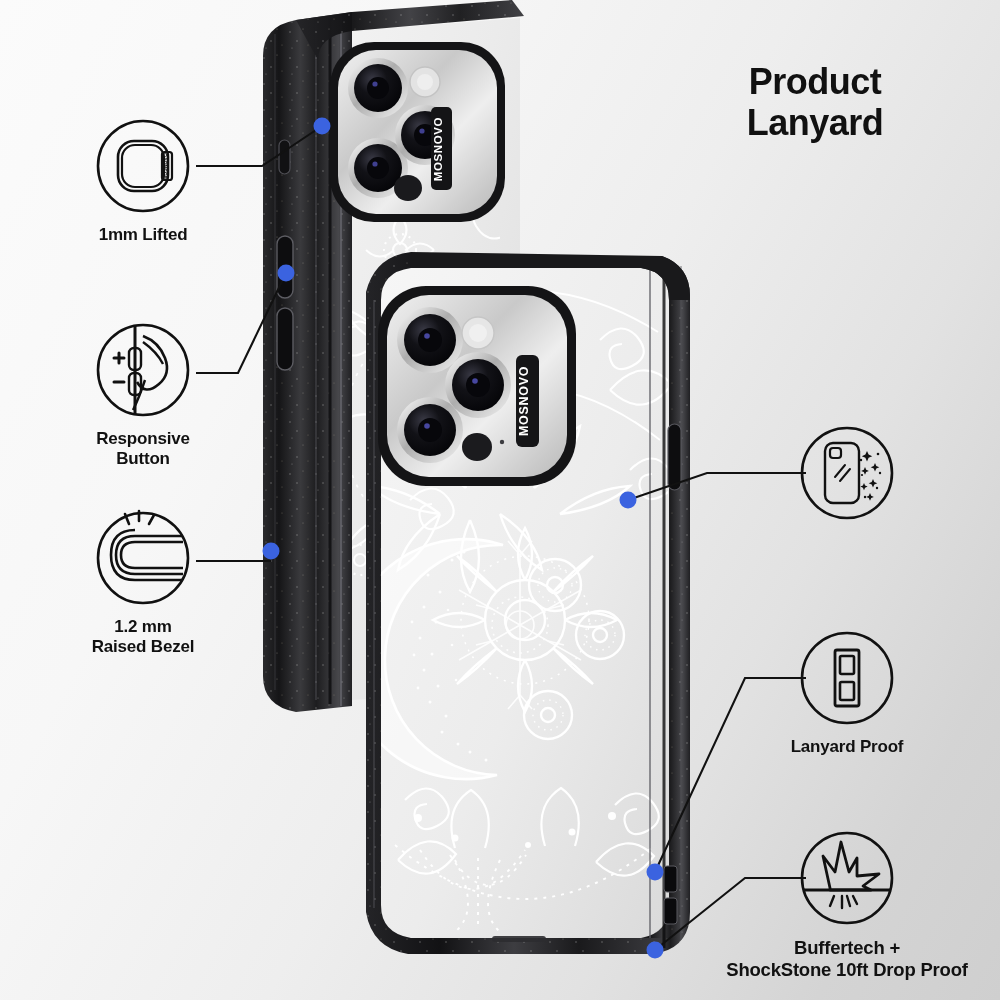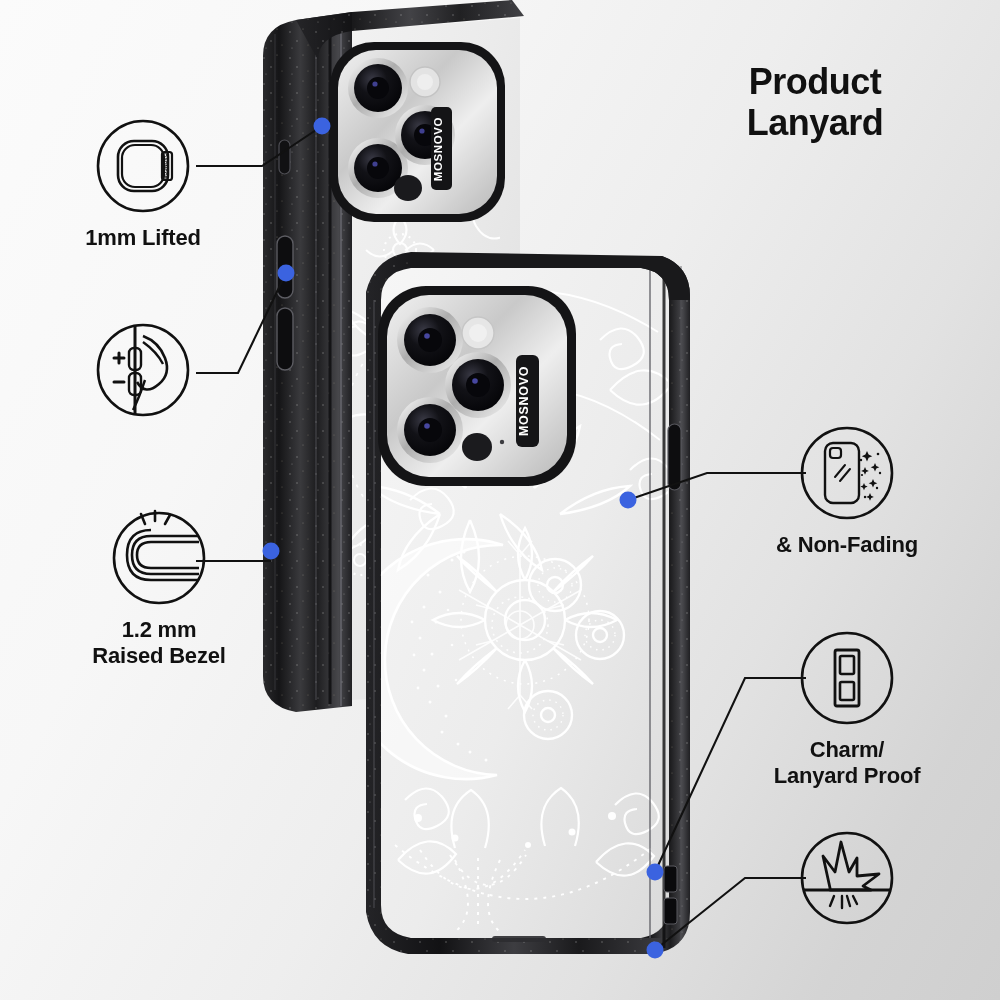--- a/index.html
+++ b/index.html
@@ -21,21 +21,21 @@
   #title .ln { display:block; }
 
   
   .feature { position:absolute; width:210px; }
   .feature .icon-wrap {
     width:100px; height:100px; margin:0 auto;
     position:relative;
   }
   .feature .cap {
     margin-top:9px; text-align:center;
-    font-weight:bold; font-size:22px; line-height:1.18; color:#111;
+    font-weight:bold; font-size:17px; line-height:1.18; color:#111;
     letter-spacing:-0.2px;
   }
   .feature .cap .ln { display:block; white-space:nowrap; }
 
   .wide { width:300px; }
   .wide .cap { font-size:18.5px; }
 
   svg { display:block; overflow:visible; }
 
   
@@ -456,24 +456,26 @@
 
         <path d="M21 38 L31 38 M26 33 L26 43" stroke="#111" stroke-width="3" stroke-linecap="round"></path>
         <path d="M21 62 L31 62" stroke="#111" stroke-width="3" stroke-linecap="round"></path>
 
         <path d="M50 16 q16 6 22 22 q6 16 -6 26 q-14 12 -22 -2" fill="none" stroke="#111" stroke-width="2.6"></path>
         <path d="M50 22 q14 10 20 22" fill="none" stroke="#111" stroke-width="2.4"></path>
         <path d="M52 60 q-6 18 -12 30" fill="none" stroke="#111" stroke-width="2.4"></path>
       </svg>
     </div>
     <div class="cap">
-    </div>
-  </div>
-
-  <div class="feature" style="left:54px; top:508px;">
+      <span class="ln">Responsive</span>
+      <span class="ln">Button</span>
+    </div>
+  </div>
+
+  <div class="feature" style="left:38px; top:508px;">
     <div class="icon-wrap">
       <svg width="100" height="100" viewBox="0 0 100 100">
         <circle cx="50" cy="50" r="45" fill="none" stroke="#111" stroke-width="2.6"></circle>
 
         <path d="M90 60 L42 60 q-14 0 -14 -13 q0 -13 14 -13 L90 34" fill="none" stroke="#111" stroke-width="2.6"></path>
         <path d="M90 66 L42 66 q-19 0 -19 -19 q0 -19 19 -19 L90 28" fill="none" stroke="#111" stroke-width="2.6"></path>
         <path d="M90 72 L42 72 q-24 0 -24 -25 q0 -25 24 -25" fill="none" stroke="#111" stroke-width="2.6"></path>
 
         <path d="M36 16 L32 6 M46 13 L46 3 M56 16 L61 7" stroke="#111" stroke-width="2.6" stroke-linecap="round" fill="none"></path>
       </svg>
@@ -502,46 +504,48 @@
           <circle cx="81" cy="31" r="1.3"></circle>
             <circle cx="64" cy="37" r="1.2"></circle>
           <circle cx="83" cy="50" r="1.2"></circle>
             <circle cx="65" cy="52" r="1.1"></circle>
           <circle cx="80" cy="65" r="1.2"></circle>
             <circle cx="68" cy="74" r="1.2"></circle>
         </g>
       </svg>
     </div>
     <div class="cap">
-      <span class="ln">&amp; Non-Fading</span>
     </div>
   </div>
 
   <div class="feature" style="left:742px; top:628px;">
     <div class="icon-wrap">
       <svg width="100" height="100" viewBox="0 0 100 100">
         <circle cx="50" cy="50" r="45" fill="none" stroke="#111" stroke-width="2.6"></circle>
         <rect x="38" y="22" width="24" height="56" rx="2" fill="none" stroke="#111" stroke-width="2.8"></rect>
         <rect x="43" y="28" width="14" height="18" rx="1.5" fill="none" stroke="#111" stroke-width="2.6"></rect>
         <rect x="43" y="54" width="14" height="18" rx="1.5" fill="none" stroke="#111" stroke-width="2.6"></rect>
       </svg>
     </div>
     <div class="cap">
-      <span class="ln">Charm/</span>
       <span class="ln">Lanyard Proof</span>
     </div>
   </div>
 
   <div class="feature wide" style="left:697px; top:828px;">
     <div class="icon-wrap">
       <svg width="100" height="100" viewBox="0 0 100 100">
         <circle cx="50" cy="50" r="45" fill="none" stroke="#111" stroke-width="2.6"></circle>
 
         <path d="M7 62 L93 62" stroke="#111" stroke-width="2.8" fill="none"></path>
 
         <path d="M33 60 L26 28 L38 44 L44 14 L52 44 L60 30 L60 48 L82 46 L66 58 L74 62 L33 62 Z" fill="none" stroke="#111" stroke-width="2.8" stroke-linejoin="round"></path>
 
         <path d="M33 78 L37 68 M45 80 L45 68 M53 78 L50 68 M60 76 L56 68" stroke="#111" stroke-width="2.4" stroke-linecap="round" fill="none"></path>
       </svg>
     </div>
+    <div class="cap">
+      <span class="ln">Buffertech +</span>
+      <span class="ln">ShockStone 10ft Drop Proof</span>
+    </div>
   </div>
 
 </div>
 
 </body></html>

